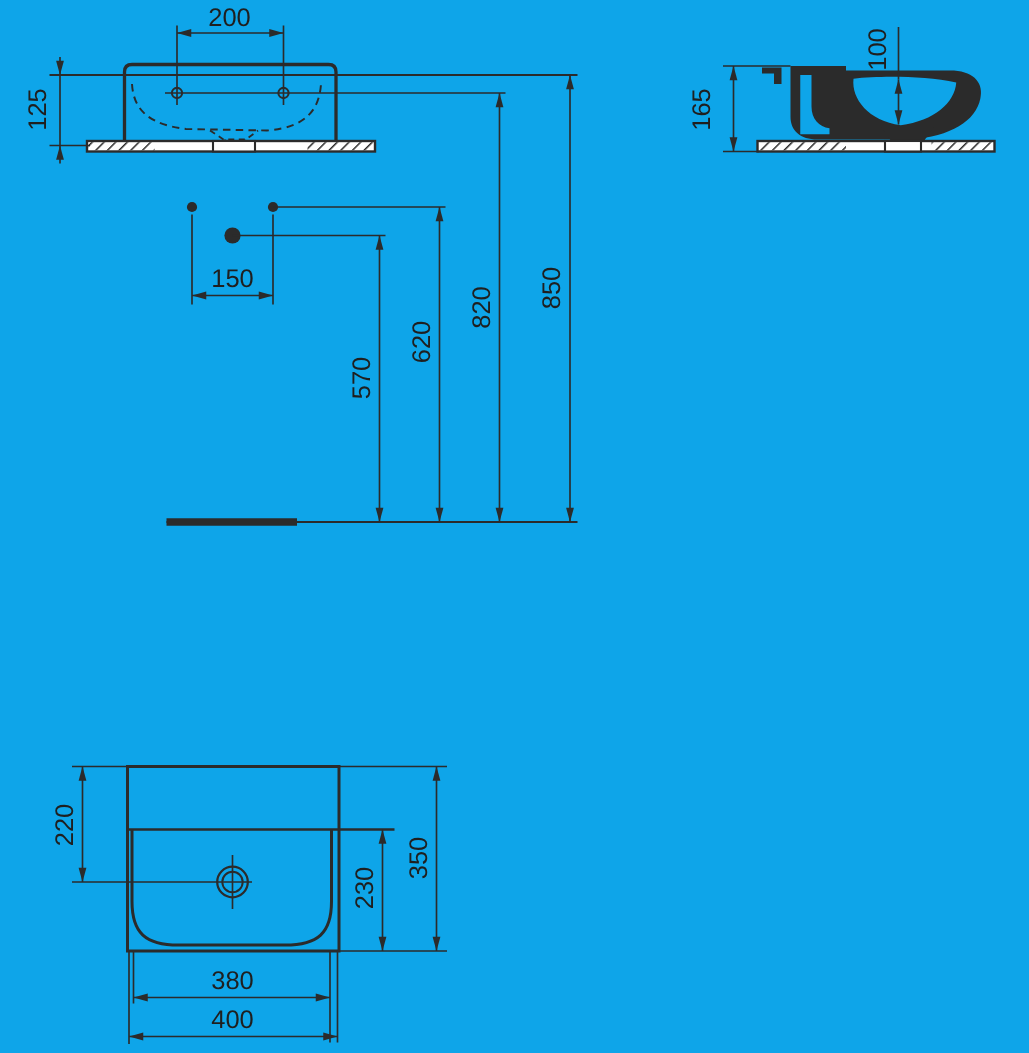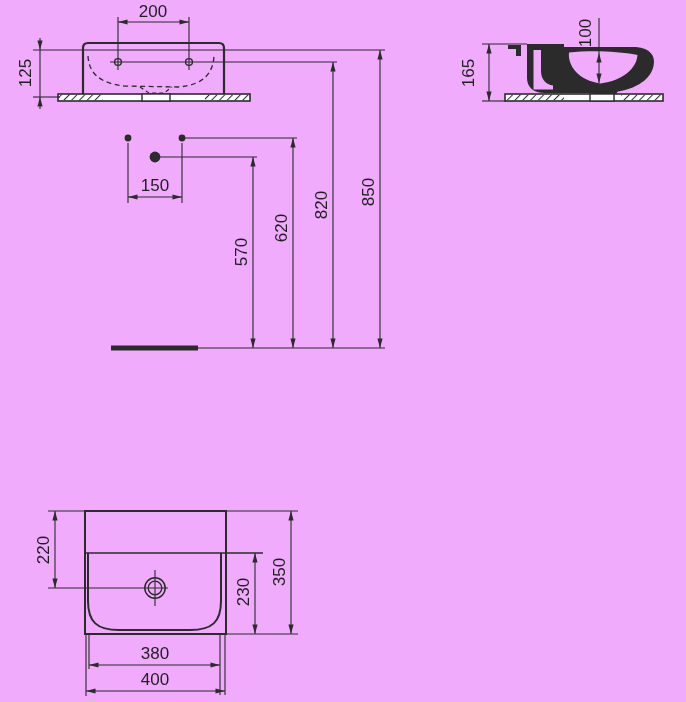--- a/index.html
+++ b/index.html
@@ -1,16 +1,16 @@
 <!DOCTYPE html>
 <html><head>
 <meta charset="utf-8">
 <style>
   html,body{margin:0;padding:0;background:#ffffff;}
-  .stage{width:686px;height:702px;position:relative;background:#f0abfc;overflow:hidden;}
+  .stage{width:686px;height:702px;position:relative;background:#0ea5e9;overflow:hidden;}
   svg{display:block;}
   text{font-family:"Liberation Sans","DejaVu Sans",sans-serif;font-size:17px;fill:#1f1f1f;}
 </style>
 </head>
 <body>
 
 <div class="stage">
 <svg width="686" height="702" viewBox="0 0 686 702">
   <defs>
     <marker id="arr" markerUnits="userSpaceOnUse" markerWidth="11" markerHeight="7" refX="10" refY="3.5" orient="auto-start-reverse">

